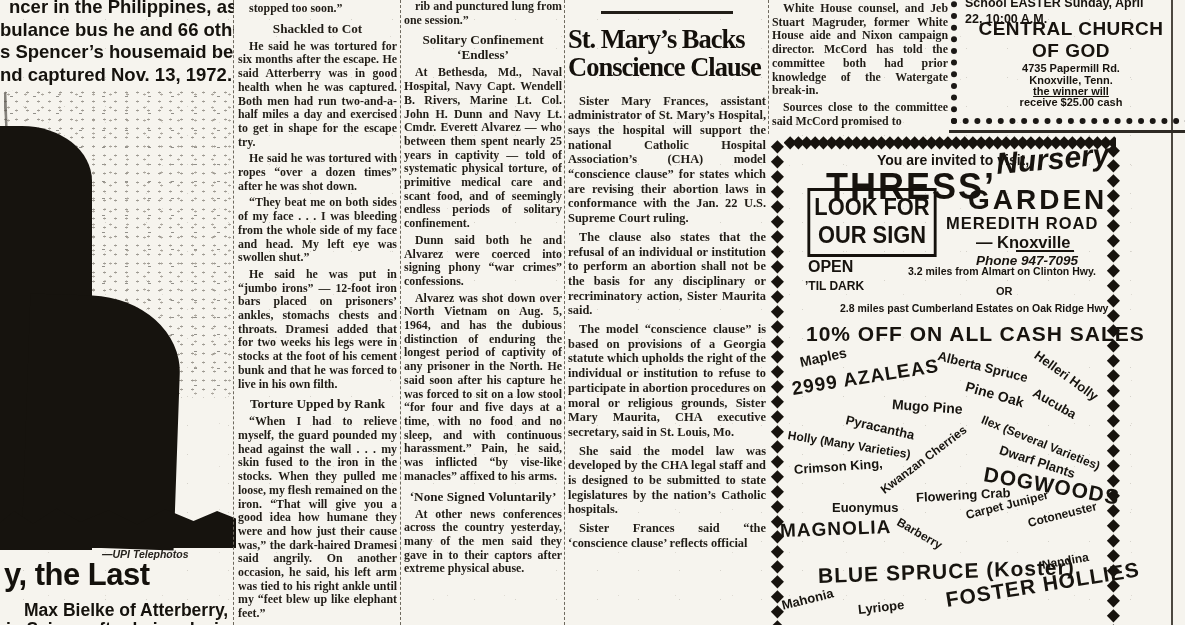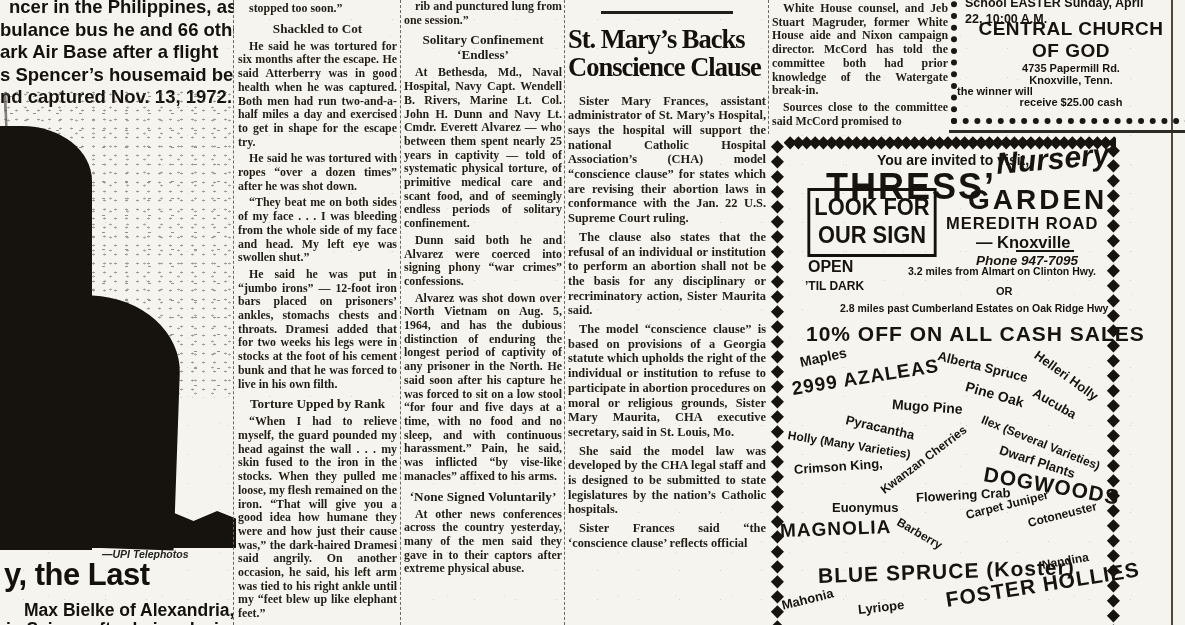--- a/index.html
+++ b/index.html
@@ -44,21 +44,21 @@
 
   
   .church{position:absolute;left:951px;top:-22px;width:228px;height:134px;border:6px dotted #1b1815;}
   .church div{position:absolute;font-family:"Liberation Sans",sans-serif;font-weight:bold;color:#17130e;white-space:nowrap;}
   .c-top{left:8px;top:12px;font-size:12.5px;}
   .c-time{left:8px;top:28px;font-size:12.5px;}
   .c-name1{left:0;top:34px;width:100%;text-align:center;font-size:19px;letter-spacing:.5px;}
   .c-name2{left:0;top:56px;width:100%;text-align:center;font-size:19px;letter-spacing:.5px;}
   .c-addr{left:0;top:78px;width:100%;text-align:center;font-size:11px;}
   .c-city{left:0;top:90px;width:100%;text-align:center;font-size:11px;}
-  .c-n1{left:0;top:101px;width:100%;text-align:left;font-size:11px;}
+  .c-n1{left:0;top:101px;width:100%;text-align:center;font-size:11px;text-decoration:underline;}
   .c-n2{left:0;top:112px;width:100%;text-align:center;font-size:11px;}
   .church-rule{position:absolute;left:949px;top:130px;width:236px;height:3px;background:#2e2a24;}
 
   
   .nursery{position:absolute;left:770px;top:136px;width:415px;height:489px;overflow:hidden;}
   .nursery > div{position:absolute;font-family:"Liberation Sans",sans-serif;font-weight:bold;color:#17130e;white-space:nowrap;}
   .zz{overflow:hidden;color:#141110;font:16px/15px "DejaVu Sans",sans-serif;letter-spacing:-4px;white-space:nowrap;}
   .zz-top{left:14px;top:-2px;width:332px;height:17px;}
   .zz-left{left:-2px;top:0;width:17px;height:489px;writing-mode:vertical-rl;}
   .zz-right{left:334px;top:4px;width:17px;height:485px;writing-mode:vertical-rl;}
@@ -85,32 +85,31 @@
 </style>
 </head>
 <body>
 
 <div class="page">
   <div class="noise"></div>
 
   <div class="cap-top">
     <div style="padding-left:9px">ncer in the Philippines, as</div>
     <div>bulance bus he and 66 other</div>
-    <div>ark Air Base after a flight</div>
     <div>s Spencer’s housemaid be-</div>
     <div>nd captured Nov. 13, 1972.</div>
   </div>
   <div class="scribble"></div>
   <div class="ph-noise"></div>
   <div class="blob a"></div>
   <div class="blob b"></div>
   <div class="band"></div>
   <div class="credit">—UPI Telephotos</div>
   <div class="cut-hl">y, the Last</div>
-  <div class="cap-bot l1">Max Bielke of Alexandria,</div>
+  <div class="cap-bot l1">Max Bielke of Atterberry,</div>
   <div class="cap-bot l2">in Saigon after being desig-</div>
 
   <div class="vrule" style="left:233px;top:0;height:625px"></div>
   <div class="vrule" style="left:400px;top:0;height:625px"></div>
   <div class="vrule" style="left:564px;top:0;height:625px"></div>
   <div class="vrule" style="left:768px;top:0;height:134px"></div>
   <div class="edge"></div>
 
   <div class="col" data-col="0" style="left:238px;top:2px;width:159px;height:621px">
       <div class="p">stopped too soon.”</div>

